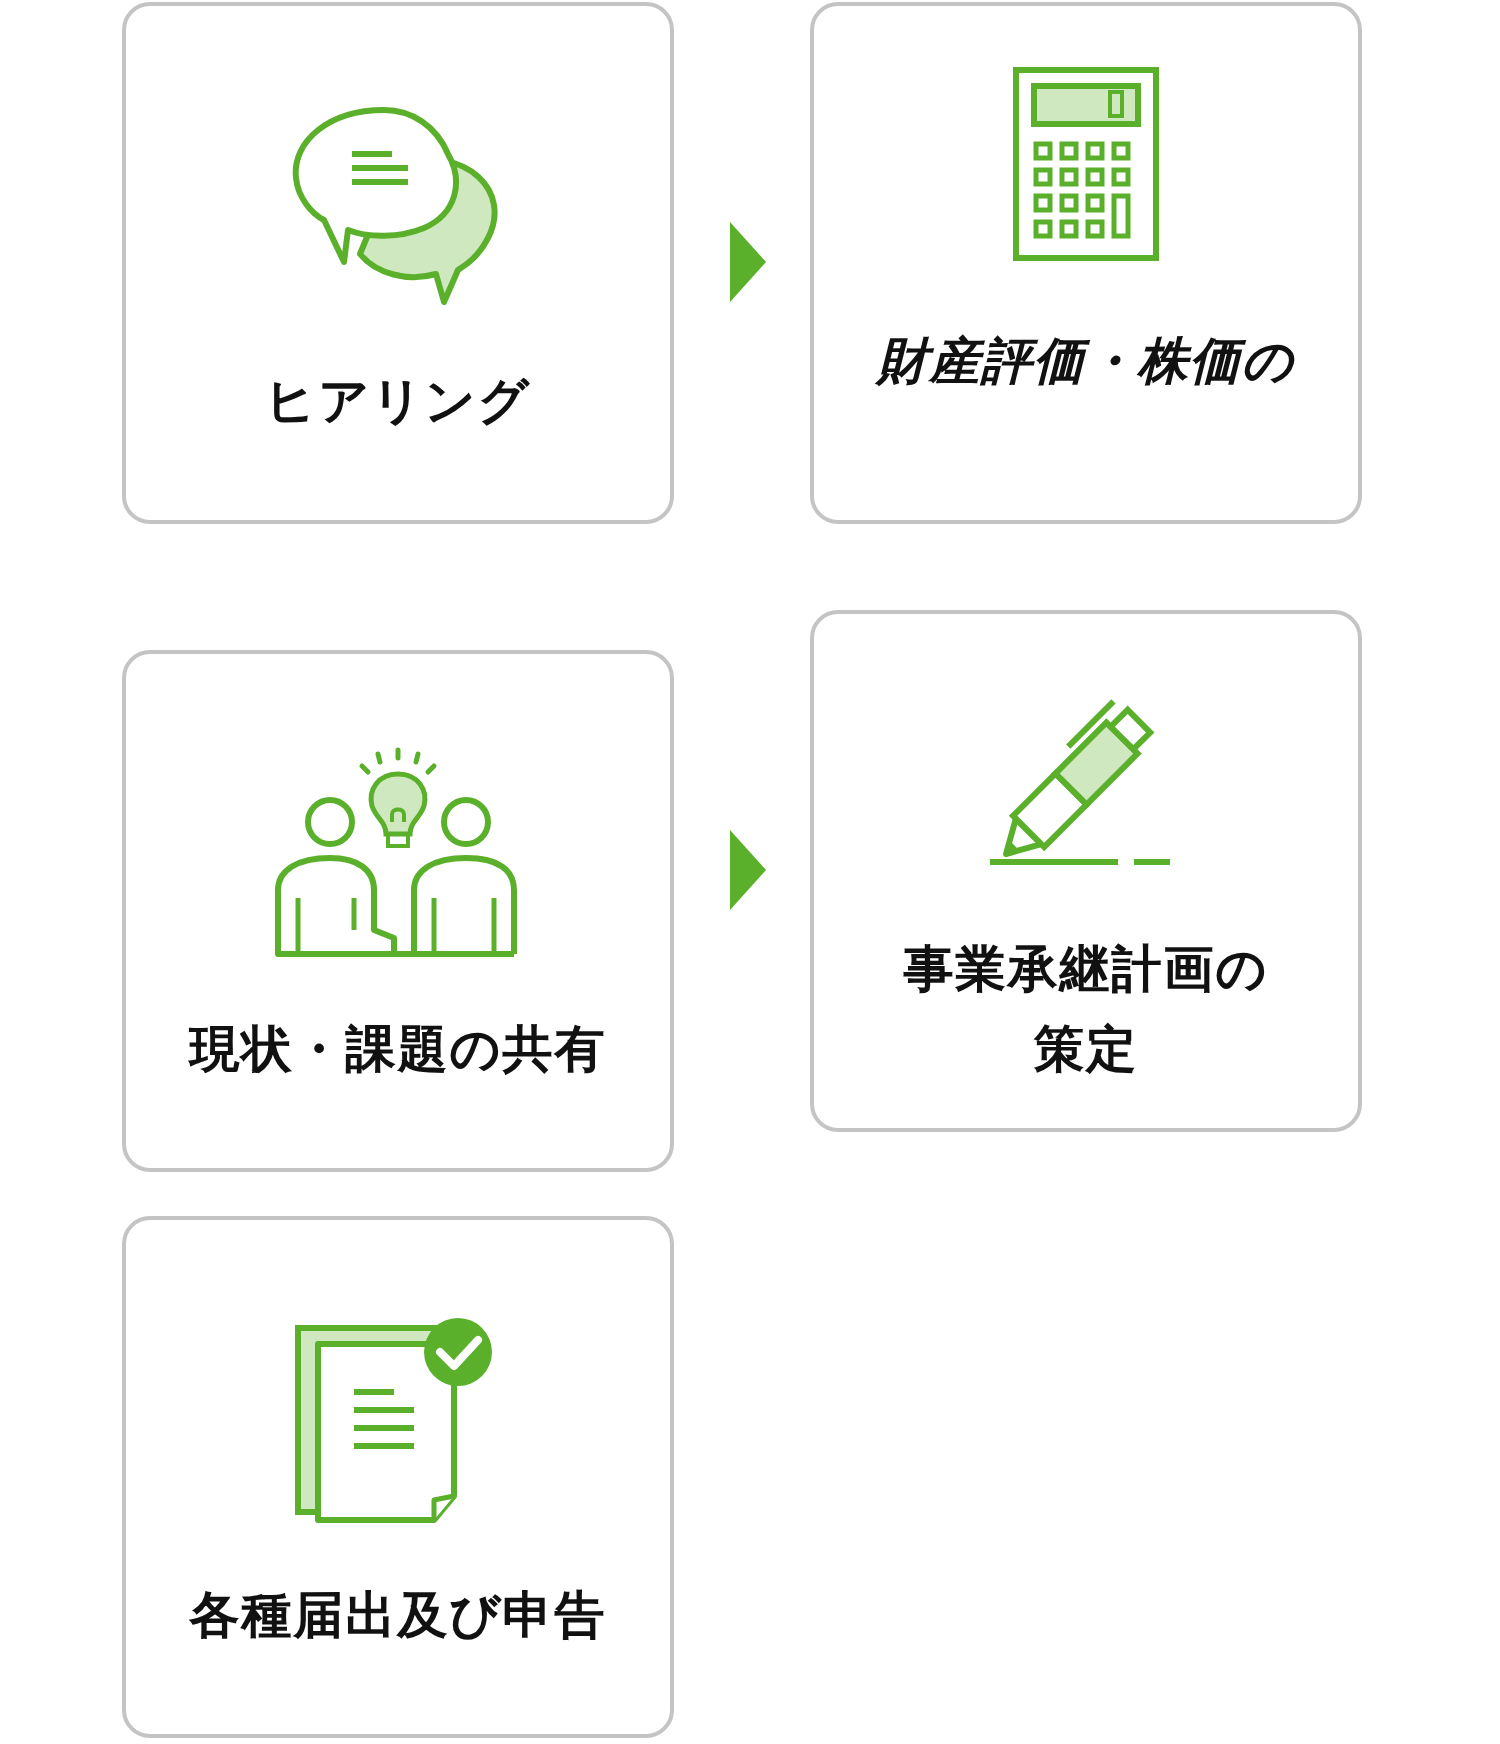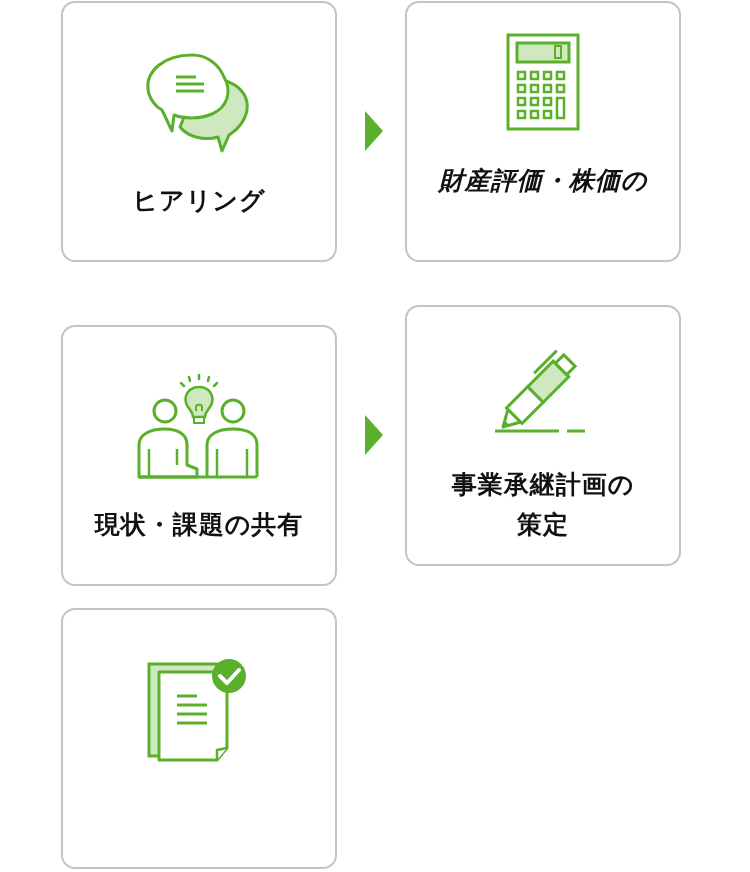--- a/index.html
+++ b/index.html
@@ -106,13 +106,14 @@
     <path d="M72 102 L72 92 L82 90" fill="#fff" stroke="#5ab02b" stroke-width="2.5" stroke-linejoin="round"></path>
     <g stroke="#5ab02b" stroke-width="3">
       <line x1="32" y1="38" x2="52" y2="38"></line>
         <line x1="32" y1="47" x2="62" y2="47"></line>
       <line x1="32" y1="56" x2="62" y2="56"></line>
         <line x1="32" y1="65" x2="62" y2="65"></line>
     </g>
     <circle cx="84" cy="18" r="17" fill="#5ab02b"></circle>
     <polyline points="75,18 82,25 94,12" fill="none" stroke="#fff" stroke-width="4" stroke-linecap="round" stroke-linejoin="round"></polyline>
   </svg>
+  <div class="label" style="top:178px;">各種届出及び申告</div>
 </div>
 
 </body></html>

